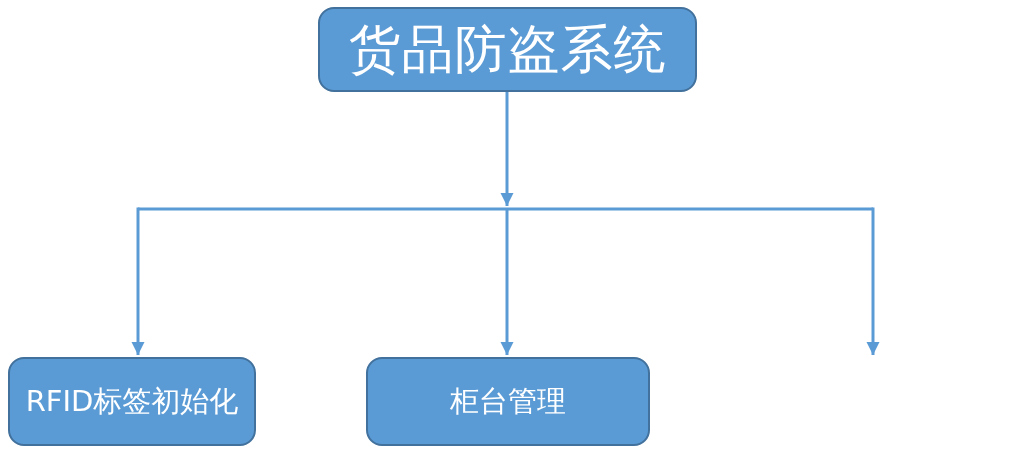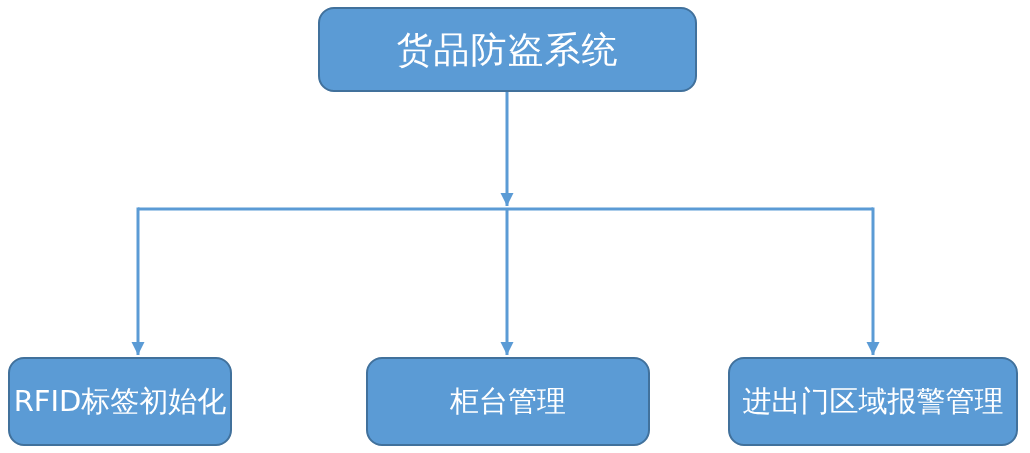--- a/index.html
+++ b/index.html
@@ -35,29 +35,29 @@
     justify-content: center;
     text-align: center;
     line-height: 1.1;
     white-space: nowrap;
   }
   .node-root {
     left: 318px;
     top: 7px;
     width: 379px;
     height: 85px;
-    font-size: 36px;
+    font-size: 52px;
     letter-spacing: 1px;
   }
   .node-child {
     top: 357px;
     height: 89px;
     font-size: 29px;
   }
-  .node-child-0 { left: 8px;   width: 224px; }
+  .node-child-0 { left: 8px;   width: 248px; }
   .node-child-1 { left: 366px; width: 284px; text-align: center; }
   .node-child-2 { left: 728px; width: 290px; }
 </style>
 </head>
 <body>
 
 <div class="canvas">
 
   <svg class="connectors" viewBox="0 0 1030 453" xmlns="http://www.w3.org/2000/svg">
     <defs>
@@ -77,17 +77,14 @@
   </div>
 
   <div class="node node-child node-child-0">
     <span>RFID标签初始化</span>
   </div>
 
   <div class="node node-child node-child-1">
     <span>柜台管理</span>
   </div>
 
-  <div class="node node-child node-child-2">
-    <span>进出门区域报警管理</span>
-  </div>
 
 </div>
 
 </body></html>

